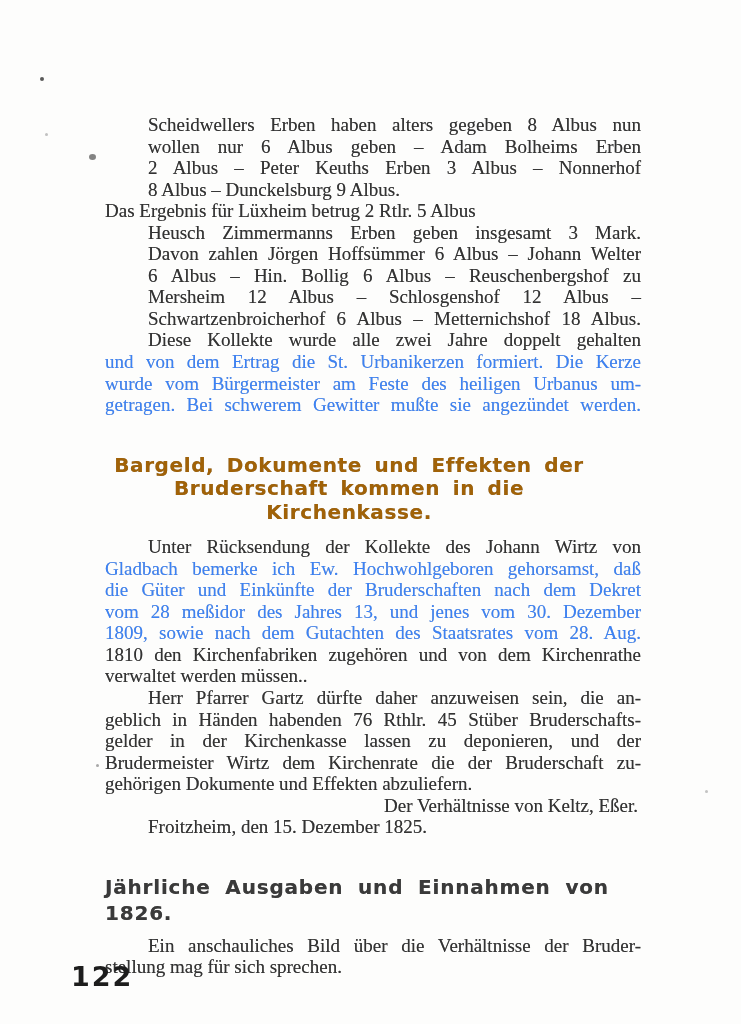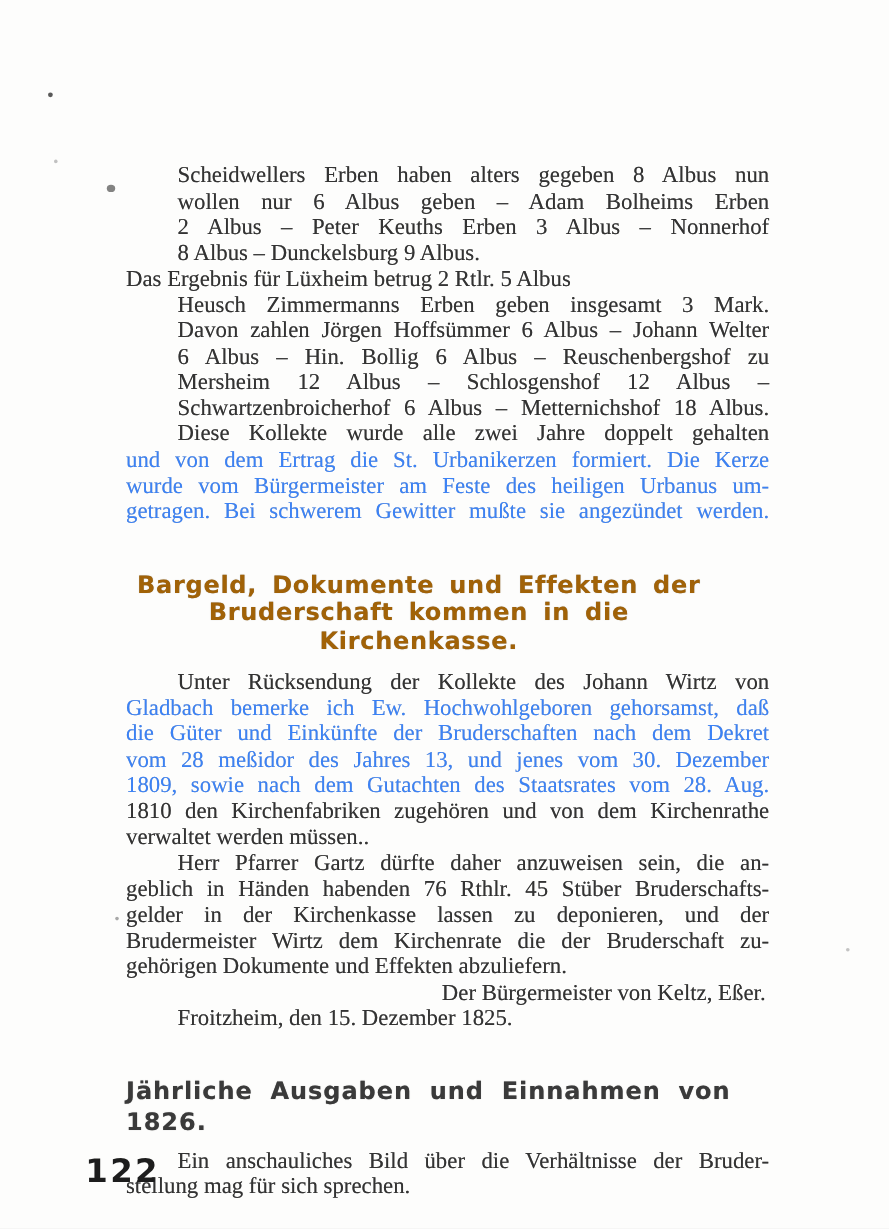--- a/index.html
+++ b/index.html
@@ -3,21 +3,21 @@
 <meta charset="utf-8">
 <style>
   html,body { margin:0; padding:0; background:#e9e9e9; }
   .page {
     position:relative; width:741px; height:1024px; margin:0 auto;
     background:#fdfdfc; overflow:hidden;
     font-family:"Liberation Serif","DejaVu Serif",serif;
     color:#333; -webkit-font-smoothing:antialiased;
   }
   .tb {
-    position:absolute; left:105px; top:136px; width:536px;
+    position:absolute; left:105px; top:114px; width:536px;
     font-size:19px; line-height:21.55px;
     text-shadow:0 0 0.5px rgba(40,40,40,0.55);
   }
   .ln { min-height:21.55px; }
   .j  { text-align:justify; text-align-last:justify; text-justify:inter-word; }
   .ind { padding-left:43px; }        
   .fli { text-indent:43px; }         
   .lt  { color:#3b82f6; text-shadow:0 0 0.5px rgba(95,95,95,0.45);font-family:Liberation Serif, serif; }
   .sigline { text-align:right; padding-right:3px; }
 
@@ -102,21 +102,21 @@
     </div>
 
     <div>
       <div class="ln j fli">Herr Pfarrer Gartz dürfte daher anzuweisen sein, die an-</div>
       <div class="ln j">geblich in Händen habenden 76 Rthlr. 45 Stüber Bruderschafts-</div>
       <div class="ln j">gelder in der Kirchenkasse lassen zu deponieren, und der</div>
       <div class="ln j">Brudermeister Wirtz dem Kirchenrate die der Bruderschaft zu-</div>
       <div class="ln">gehörigen Dokumente und Effekten abzuliefern.</div>
     </div>
 
-    <div class="ln sigline">Der Bürgermeister von Keltz, Eßer.</div>
+    <div class="ln sigline">Der Verhältnisse von Keltz, Eßer.</div>
     <div class="ln ind">Froitzheim, den 15. Dezember 1825.</div>
 
     <div class="h2 ln">Jährliche Ausgaben und Einnahmen von 1826.</div>
 
     <div class="mt9">
       <div class="ln j fli">Ein anschauliches Bild über die Verhältnisse der Bruder-</div>
       <div class="ln">stellung mag für sich sprechen.</div>
     </div>
 
   </div>

